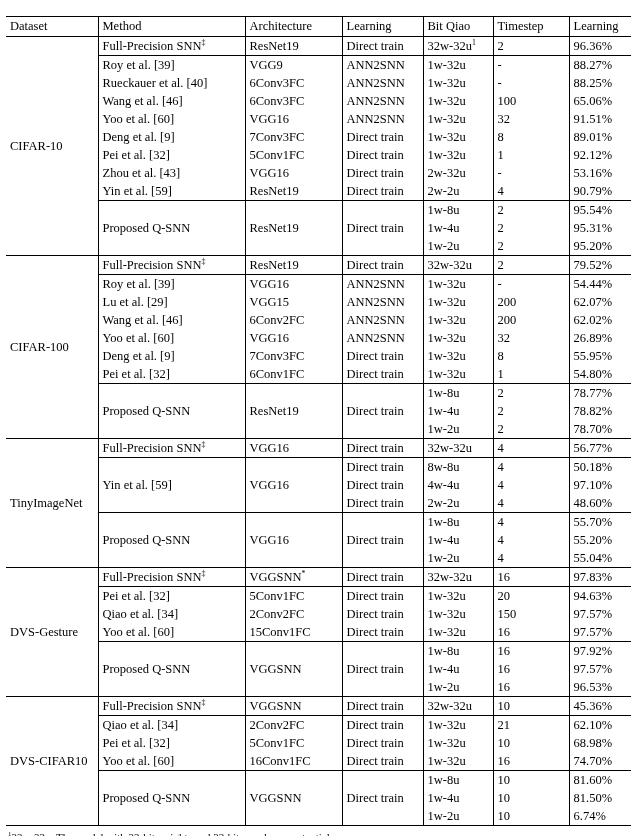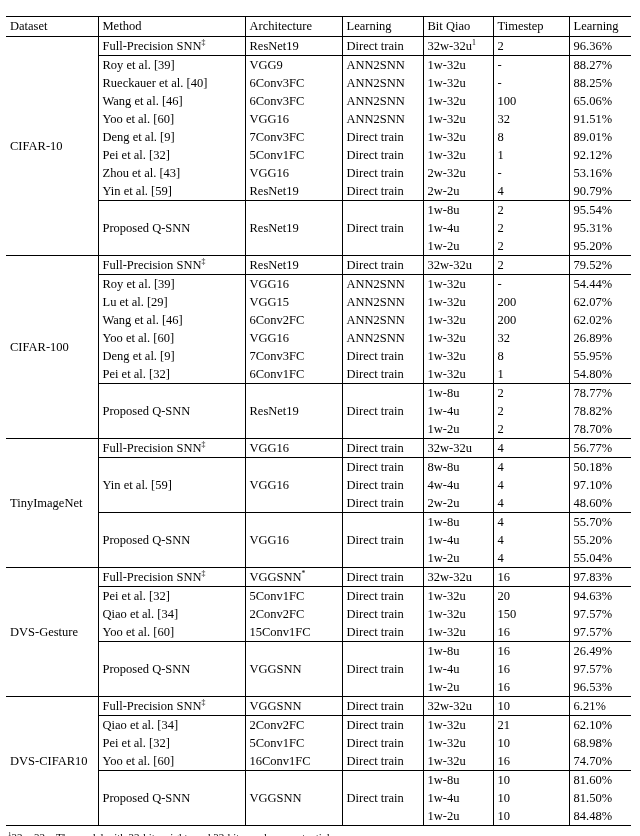--- a/index.html
+++ b/index.html
@@ -319,40 +319,40 @@
           <td>1w-32u</td>
           <td>16</td>
           <td>97.57%</td>
         </tr>
         <tr>
           <td class="b bt" rowspan="3">Proposed Q-SNN</td>
           <td rowspan="3" class="bt">VGGSNN</td>
           <td rowspan="3" class="bt">Direct train</td>
           <td class="bt">1w-8u</td>
           <td class="bt">16</td>
-          <td class="b bt">26.49%</td>
+          <td class="b bt">97.92%</td>
         </tr>
         <tr>
           <td>1w-4u</td>
           <td>16</td>
           <td class="b">97.57%</td>
         </tr>
         <tr>
           <td>1w-2u</td>
           <td>16</td>
           <td class="b">96.53%</td>
         </tr>
         <tr>
           <td rowspan="7" class="ds bt">DVS-CIFAR10</td>
           <td class="bt">Full-Precision SNN<sup>‡</sup></td>
           <td class="bt">VGGSNN</td>
           <td class="bt">Direct train</td>
           <td class="bt">32w-32u</td>
           <td class="bt">10</td>
-          <td class="bt">6.21%</td>
+          <td class="bt">45.36%</td>
         </tr>
         <tr>
           <td class="bt">Qiao et al. [34]</td>
           <td class="bt">2Conv2FC</td>
           <td class="bt">Direct train</td>
           <td class="bt">1w-32u</td>
           <td class="bt">21</td>
           <td class="bt">62.10%</td>
         </tr>
         <tr>
@@ -380,21 +380,21 @@
           <td class="b bt">81.60%</td>
         </tr>
         <tr>
           <td>1w-4u</td>
           <td>10</td>
           <td class="b">81.50%</td>
         </tr>
         <tr>
           <td>1w-2u</td>
           <td>10</td>
-          <td class="b">84.48%</td>
+          <td class="b">6.74%</td>
         </tr>
       </tbody>
   </table>
   <div class="footnotes">
       <div><sup>1</sup>32w-32u: The model with 32-bit weights and 32-bit membrane potentials.</div>
       <div><sup>‡</sup>: Self-implementation results with the same experimental setting. <sup>*</sup>VGGSNN: 8Conv1FC.</div>
     </div>
 </div>
 
 </body></html>

